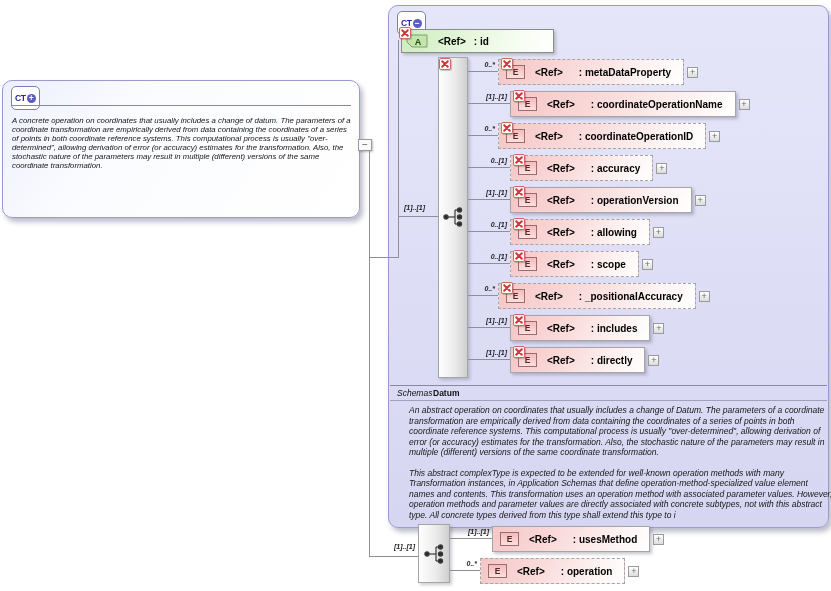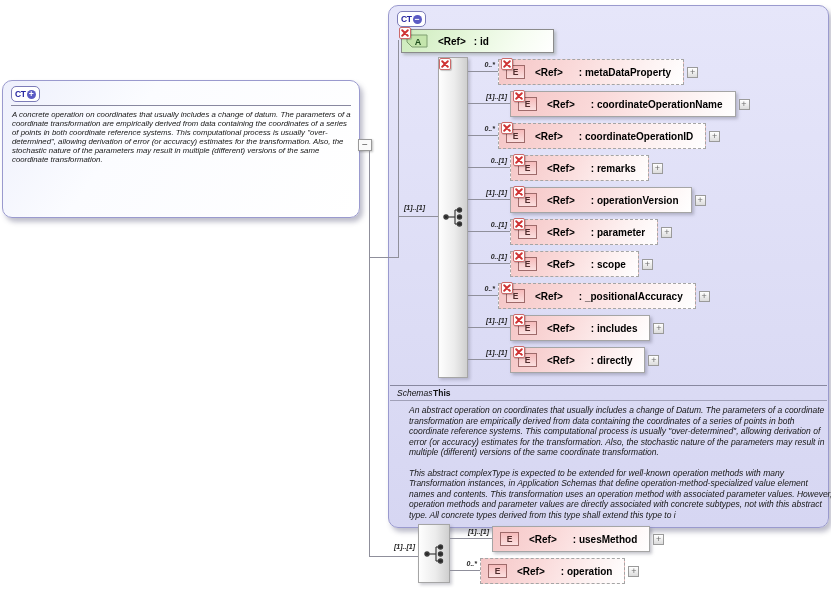--- a/index.html
+++ b/index.html
@@ -3,21 +3,21 @@
 <meta charset="utf-8">
 <style>
   html,body{margin:0;padding:0;background:#fff;}
   #canvas{position:relative;width:831px;height:591px;background:#ffffff;overflow:hidden;
           font-family:"Liberation Sans",sans-serif;}
   .ln{position:absolute;background:#8f8f9b;}
   .type-box{position:absolute;border:1px solid #9a9ace;border-radius:10px;box-sizing:border-box;
             box-shadow:3px 4px 5px rgba(110,110,140,.45);}
   .left-box{background:linear-gradient(125deg,#eef0fc 0%,#fbfcff 35%,#ffffff 100%);}
   .right-box{background:linear-gradient(#e6e6fa,#d6d6f2);}
-  .ct-icon{position:absolute;display:inline-flex;align-items:center;height:16px;padding:0 3px;
+  .ct-icon{position:absolute;display:inline-flex;align-items:center;height:24px;padding:0 3px;
            background:#fff;border:1px solid #7c7cb8;border-radius:5px;box-sizing:border-box;}
   .ct-txt{font-weight:bold;font-size:8.5px;color:#2626a0;letter-spacing:-.3px;}
   .ct-sym{width:9px;height:9px;border-radius:50%;background:#5b5bc4;color:#fff;
           font-weight:bold;font-size:8.5px;line-height:8px;text-align:center;margin-left:1px;}
   .box-title{position:absolute;font-weight:bold;font-size:10px;color:#1c1c66;
              letter-spacing:-.3px;white-space:nowrap;}
   .hsep{position:absolute;height:1px;background:#8888a0;}
   .anno{position:absolute;color:#161616;}
   .anno p{margin:0 0 9px 0;font-style:italic;font-size:7.8px;line-height:9px;}
   .anno2 p{margin:0 0 10px 0;font-style:italic;font-size:8.5px;line-height:10.5px;}
@@ -73,35 +73,35 @@
       <svg width="22" height="14" style="margin-left:4px;flex:none;">
         <polygon points="1,1 21,1 21,13 6,13 1,8" fill="#c4e5ac" stroke="#7e9e70" stroke-width="1"></polygon>
         <text x="12" y="11" text-anchor="middle" font-family="Liberation Sans, sans-serif" font-size="9" font-weight="bold" fill="#1d4d1d">A</text>
       </svg>
       <span class="ref-txt">&lt;Ref&gt;</span>
       <span class="name-txt" style="margin-left:8px;">: id</span>
     </div>
 
     <div class="hsep" style="left:1px;top:379px;width:437px;"></div>
     <span class="abstract-lbl" style="left:8px;top:382px;">Schemas</span>
-    <span class="abstract-val" style="left:44px;top:382px;">This</span>
+    <span class="abstract-val" style="left:44px;top:382px;">Datum</span>
     <div class="hsep" style="left:1px;top:394px;width:437px;background:#a0a0b8;"></div>
     <div class="anno anno2" style="left:20px;top:399px;width:424px;">
       <p>An abstract operation on coordinates that usually includes a change of Datum. The parameters of a coordinate transformation are empirically derived from data containing the coordinates of a series of points in both coordinate reference systems. This computational process is usually "over-determined", allowing derivation of error (or accuracy) estimates for the transformation. Also, the stochastic nature of the parameters may result in multiple (different) versions of the same coordinate transformation.</p>
       <p>This abstract complexType is expected to be extended for well-known operation methods with many Transformation instances, in Application Schemas that define operation-method-specialized value element names and contents. This transformation uses an operation method with associated parameter values. However, operation methods and parameter values are directly associated with concrete subtypes, not with this abstract type. All concrete types derived from this type shall extend this type to i</p>
     </div>
   </div>
 
   <div class="type-box left-box" style="left:2px;top:80px;width:358px;height:138px;">
     <span class="ct-icon" style="left:8px;top:5px;">
       <span class="ct-txt">CT</span>
       <span class="ct-sym">+</span>
     </span>
     <div class="hsep" style="left:8px;top:24px;width:340px;"></div>
-    <div class="anno" style="left:9px;top:29px;width:341px;">
+    <div class="anno" style="left:9px;top:35px;width:341px;">
       <p>A concrete operation on coordinates that usually includes a change of datum. The parameters of a coordinate transformation are empirically derived from data containing the coordinates of a series of points in both coordinate reference systems. This computational process is usually "over-determined", allowing derivation of error (or accuracy) estimates for the transformation. Also, the stochastic nature of the parameters may result in multiple (different) versions of the same coordinate transformation.</p>
     </div>
   </div>
   <div class="collapse-box">−</div>
 
   <div class="ln" style="left:369px;top:151px;width:1px;height:406px;"></div>
   <div class="ln" style="left:369px;top:257px;width:29px;height:1px;"></div>
   <div class="ln" style="left:369px;top:556px;width:49px;height:1px;"></div>
   <div class="ln" style="left:398px;top:40px;width:1px;height:218px;"></div>
   <div class="ln" style="left:398px;top:216px;width:45px;height:1px;"></div>
@@ -198,21 +198,21 @@
       <div class="el-box dashed">
         <span class="e-wrap">
           <span class="x-badge">
             <svg width="8" height="8" viewBox="0 0 10 10">
               <path d="M1.5 1.5 L8.5 8.5 M8.5 1.5 L1.5 8.5" stroke="#cf3333" stroke-width="2.4" stroke-linecap="round" fill="none"></path>
             </svg>
           </span>
           <span class="e-icon">E</span>
         </span>
         <span class="ref-txt">&lt;Ref&gt;</span>
-        <span class="name-txt">: remarks</span>
+        <span class="name-txt">: accuracy</span>
       </div>
       <span class="plus-box">+</span>
     </div>
     <div class="ln" style="left: 468px; top: 199px; width: 42px; height: 1px;"></div>
     <div class="card-label" style="left: 461px; top: 189px; width: 46px;">[1]..[1]</div>
     <div class="el-row" style="left: 510px; top: 187px;">
       <div class="el-box">
         <span class="e-wrap">
           <span class="x-badge">
             <svg width="8" height="8" viewBox="0 0 10 10">
@@ -232,21 +232,21 @@
       <div class="el-box dashed">
         <span class="e-wrap">
           <span class="x-badge">
             <svg width="8" height="8" viewBox="0 0 10 10">
               <path d="M1.5 1.5 L8.5 8.5 M8.5 1.5 L1.5 8.5" stroke="#cf3333" stroke-width="2.4" stroke-linecap="round" fill="none"></path>
             </svg>
           </span>
           <span class="e-icon">E</span>
         </span>
         <span class="ref-txt">&lt;Ref&gt;</span>
-        <span class="name-txt">: parameter</span>
+        <span class="name-txt">: allowing</span>
       </div>
       <span class="plus-box">+</span>
     </div>
     <div class="ln" style="left: 468px; top: 263px; width: 42px; height: 1px;"></div>
     <div class="card-label" style="left: 461px; top: 253px; width: 46px;">0..[1]</div>
     <div class="el-row" style="left: 510px; top: 251px;">
       <div class="el-box dashed">
         <span class="e-wrap">
           <span class="x-badge">
             <svg width="8" height="8" viewBox="0 0 10 10">

